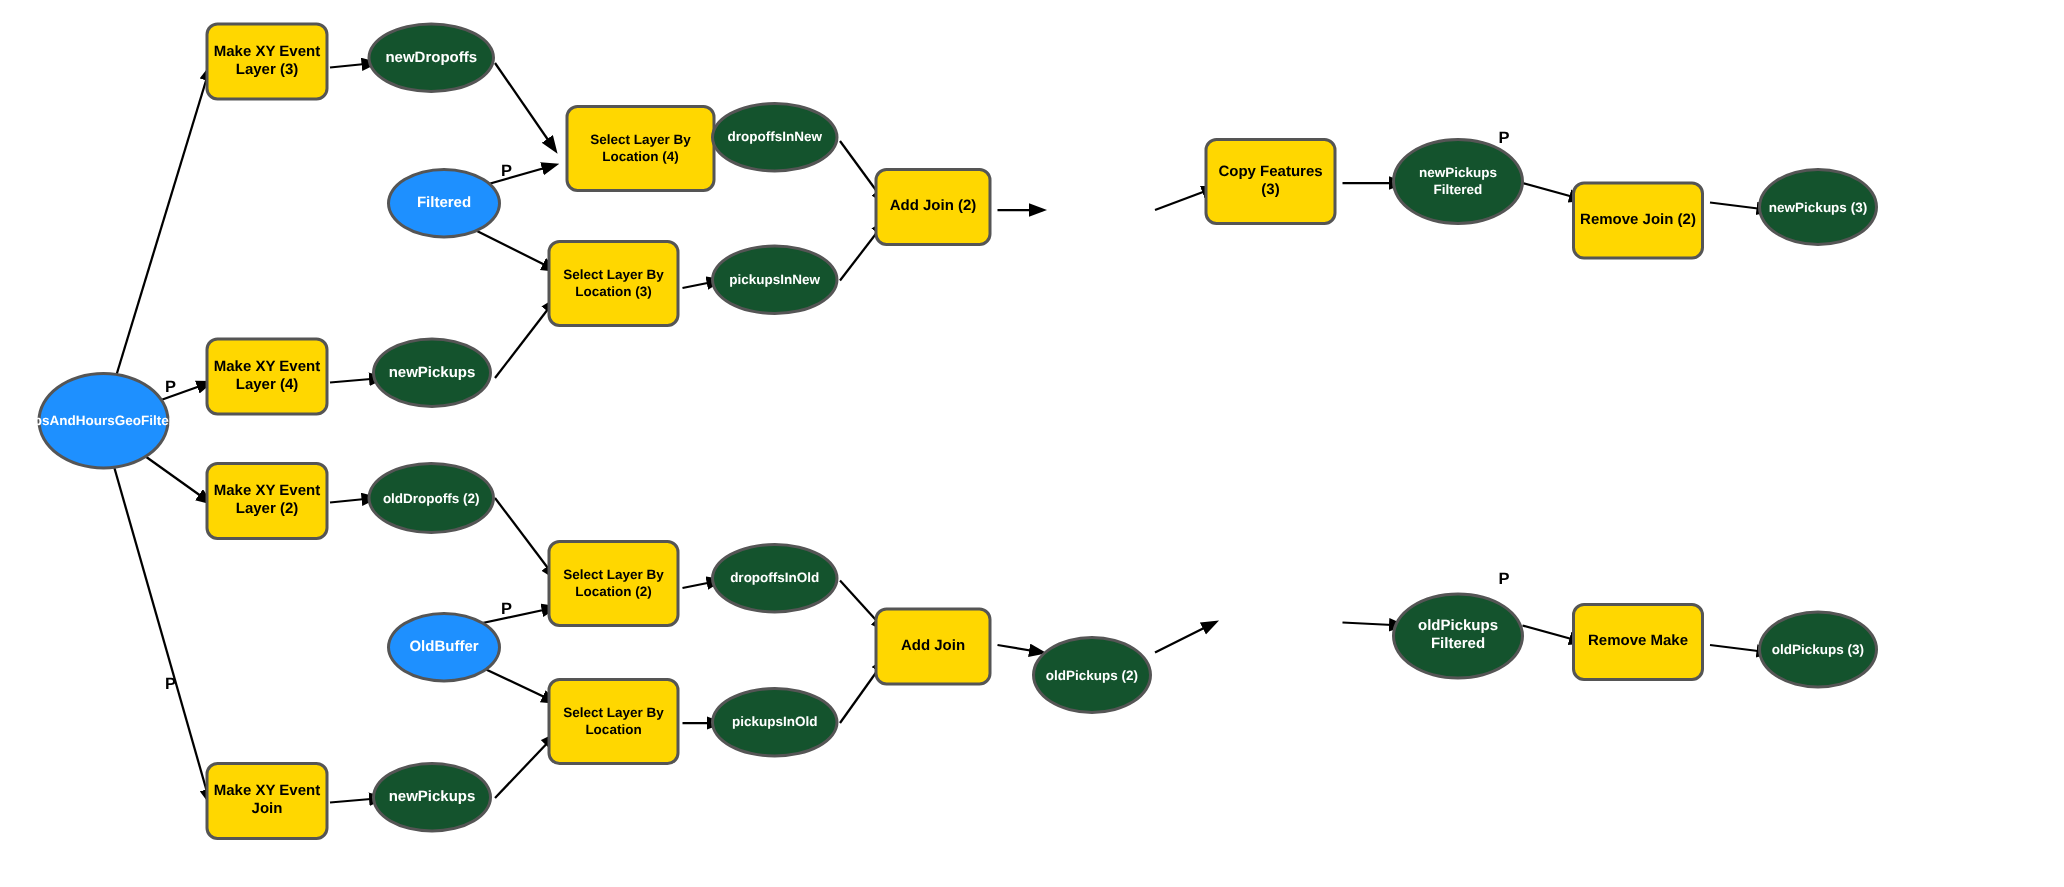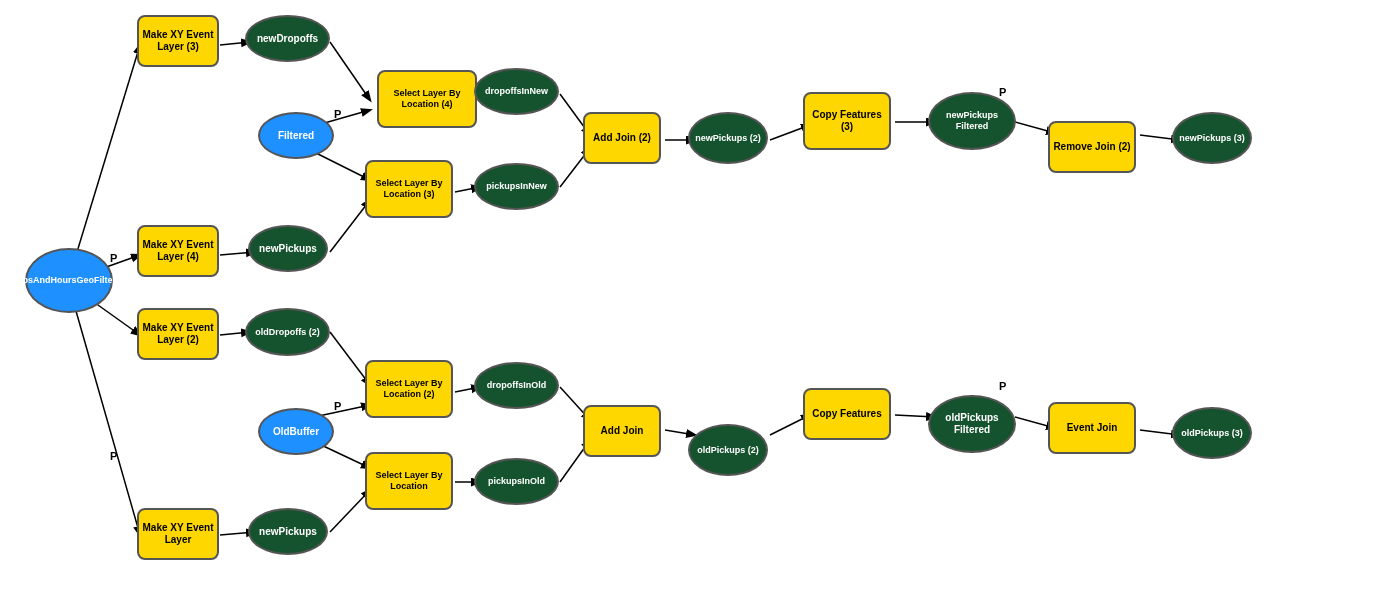--- a/index.html
+++ b/index.html
@@ -174,23 +174,20 @@
   </div>
 
   <div class="node green-ellipse" style="left:248px;top:225px;width:80px;height:47px;">
     <span>newPickups</span>
   </div>
 
   <div class="node yellow rect-node" style="left:583px;top:112px;width:78px;height:52px;">
     <span>Add Join (2)</span>
   </div>
 
-  <div class="node green-ellipse" style="left:688px;top:112px;width:80px;height:52px;font-size:9px;">
-    <span>newPickups (2)</span>
-  </div>
 
   <div class="node yellow rect-node" style="left:803px;top:92px;width:88px;height:58px;">
     <span>Copy Features (3)</span>
   </div>
 
   <div class="node green-ellipse" style="left:928px;top:92px;width:88px;height:58px;font-size:9px;">
     <span>newPickups Filtered</span>
   </div>
 
   <div class="node yellow rect-node" style="left:1048px;top:108px;width:88px;height:52px;margin-top:13px;">
@@ -223,45 +220,42 @@
 
   <div class="node yellow rect-node" style="left:365px;top:452px;width:88px;height:58px;font-size:9px;">
     <span>Select Layer By Location</span>
   </div>
 
   <div class="node green-ellipse" style="left:474px;top:458px;width:85px;height:47px;font-size:9px;">
     <span>pickupsInOld</span>
   </div>
 
   <div class="node yellow rect-node" style="left:137px;top:508px;width:82px;height:52px;">
-    <span>Make XY Event Layer</span>
+    <span>Make XY Event Join</span>
   </div>
 
   <div class="node green-ellipse" style="left:248px;top:508px;width:80px;height:47px;">
     <span>newPickups</span>
   </div>
 
   <div class="node yellow rect-node" style="left:583px;top:405px;width:78px;height:52px;">
     <span>Add Join</span>
   </div>
 
   <div class="node green-ellipse" style="left:688px;top:424px;width:80px;height:52px;font-size:9px;">
     <span>oldPickups (2)</span>
   </div>
 
-  <div class="node yellow rect-node" style="left:803px;top:388px;width:88px;height:52px;">
-    <span>Copy Features</span>
-  </div>
 
   <div class="node green-ellipse" style="left:928px;top:395px;width:88px;height:58px;font-size:10px;">
     <span>oldPickups Filtered</span>
   </div>
 
   <div class="node yellow rect-node" style="left:1048px;top:402px;width:88px;height:52px;">
-    <span>Event Join</span>
+    <span>Remove Make</span>
   </div>
 
   <div class="node green-ellipse" style="left:1172px;top:407px;width:80px;height:52px;font-size:9px;">
     <span>oldPickups (3)</span>
   </div>
 
   <span class="connector-label" style="left:110px;top:252px;">P</span>
   <span class="connector-label" style="left:334px;top:108px;">P</span>
   <span class="connector-label" style="left:110px;top:450px;">P</span>
   <span class="connector-label" style="left:334px;top:400px;">P</span>

